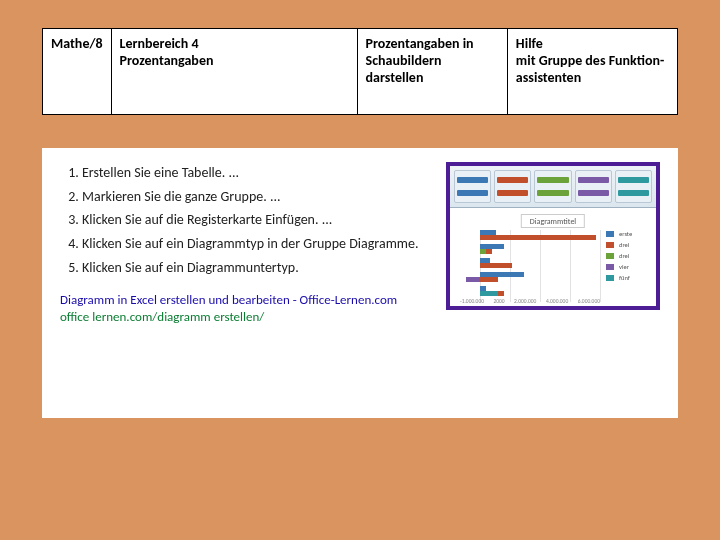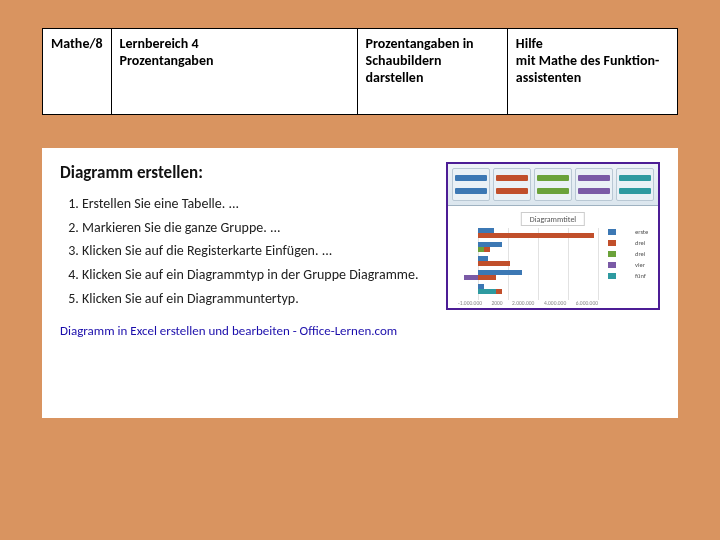--- a/index.html
+++ b/index.html
@@ -59,21 +59,21 @@
   .link-url {
     font-size: 13px;
     color: #0b7d33;
     margin-top: 2px;
   }
 
   .thumb {
     position: absolute;
     top: 0px; right: 0px;
     width: 214px; height: 148px;
-    border: 2px solid #4c1d95;
+    border: 4px solid #4c1d95;
     background: #c4b5fd;
     overflow: hidden;
     text-decoration: underline;
   }
   .ribbon {
     height: 42px;
     background: linear-gradient(#eef3f7,#dbe6ee);
     border-bottom: 1px solid #9fb2c1;
     display: flex;
     gap: 3px;
@@ -111,21 +111,21 @@
     padding: 1px 8px;
     background: #fff;
   }
   .legend {
     position: absolute;
     right: 4px; top: 22px;
     width: 46px;
     font-size: 6.5px;
     color: #555;
   }
-  .legend .lg { display:flex; align-items:center; gap:19px; margin-bottom:3px;}
+  .legend .lg { display:flex; align-items:center; gap:5px; margin-bottom:3px;}
   .legend .sw { width:8px; height:6px; }
   .bars {
     position: absolute;
     left: 10px; top: 22px;
     width: 140px; height: 72px;
   }
   .barrow { position: relative; height: 10px; margin-bottom: 4px; }
   .bar { position:absolute; height:5px; }
   .gridlines { position:absolute; inset:0; }
   .gridlines .gl { position:absolute; top:0; bottom:0; width:1px; background:#e2e2e2; }
@@ -142,38 +142,38 @@
   <tbody>
       <tr>
     <td class="c1">Mathe/8</td>
     <td class="c2">
       <span>Lernbereich 4</span><br>
       <span>Prozentangaben</span>
     </td>
     <td class="c3">Prozentangaben in Schaubildern darstellen</td>
     <td class="c4">
       <span>Hilfe</span><br>
-      <span>mit Mathe des Funktion-</span><br>
+      <span>mit Gruppe des Funktion-</span><br>
       <span>assistenten</span>
     </td>
   </tr>
 </tbody>
   </table>
 
 <div class="card">
   <div class="card-inner">
-    <div class="card-title">Diagramm erstellen:</div>
     <ol class="steps">
       <li>Erstellen Sie eine Tabelle. ...</li>
       <li>Markieren Sie die ganze Gruppe. ...</li>
       <li>Klicken Sie auf die Registerkarte Einfügen. ...</li>
       <li>Klicken Sie auf ein Diagrammtyp in der Gruppe Diagramme.</li>
       <li>Klicken Sie auf ein Diagrammuntertyp.</li>
     </ol>
     <div class="link-title">Diagramm in Excel erstellen und bearbeiten - Office-Lernen.com</div>
+    <div class="link-url">office lernen.com/diagramm erstellen/</div>
 
     <div class="thumb">
       <div class="ribbon">
         <div class="rib-group rg1">
             <div class="rib-icon"></div>
             <div class="rib-icon"></div>
           </div>
         <div class="rib-group rg2">
             <div class="rib-icon"></div>
             <div class="rib-icon"></div>

